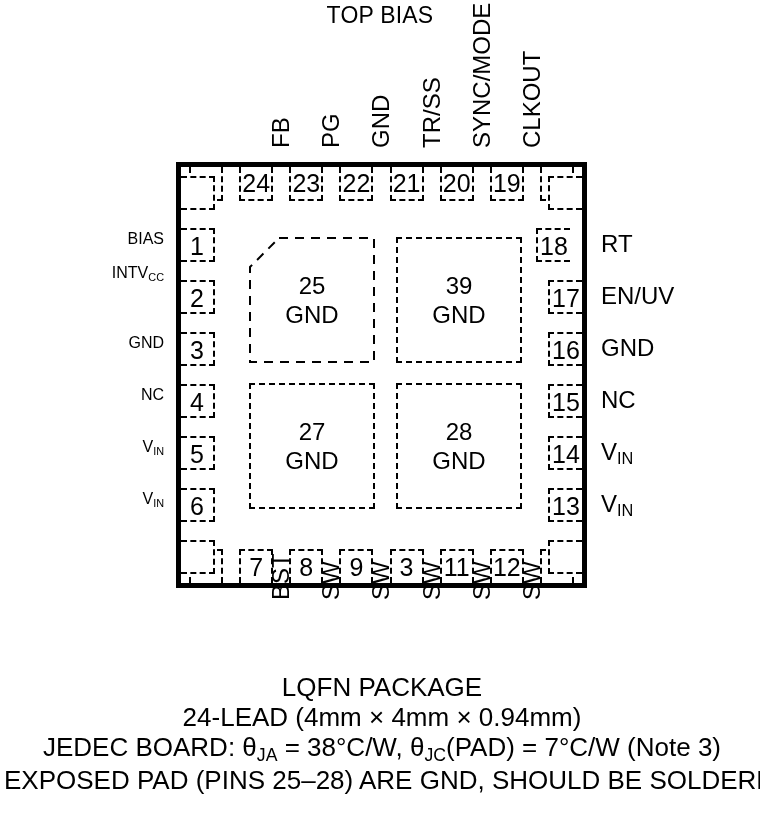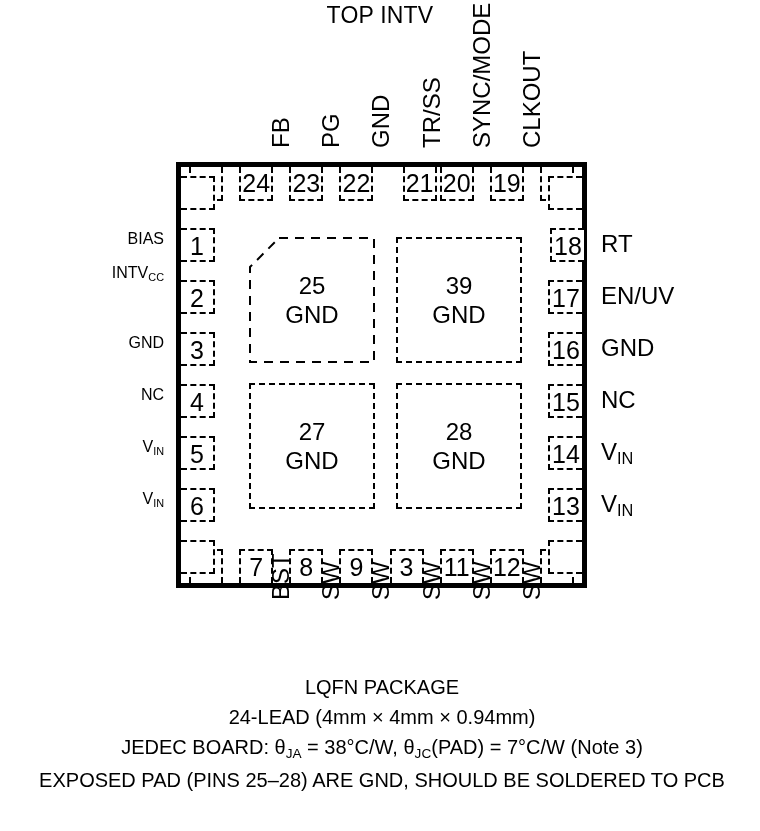--- a/index.html
+++ b/index.html
@@ -102,41 +102,41 @@
     position: relative;
     top: 0.26em;
   }
 
   
   #caption {
     position: absolute;
     left: 4px; right: 0;
     top: 672px;
     text-align: center;
-    font-size: 20px;
+    font-size: 26px;
     line-height: 30px;
   }
   #caption div { white-space: nowrap; }
 </style>
 </head>
 <body>
 
-<div class="abs" id="top-view-title">TOP INTV</div>
+<div class="abs" id="top-view-title">TOP BIAS</div>
 
 <div class="abs" id="package-body"></div>
 
 <div id="pin-layer">
     <div class="pin-pad top corner" style="left: 189.062px; top: 167px;"></div>
     <div class="pin-pad top" style="left: 239.188px; top: 167px;"><span>24</span></div>
     <div class="vert-label" style="left: 267.188px; top: 148px;"><span>FB</span></div>
     <div class="pin-pad top" style="left: 289.312px; top: 167px;"><span>23</span></div>
     <div class="vert-label" style="left: 317.312px; top: 148px;"><span>PG</span></div>
     <div class="pin-pad top" style="left: 339.438px; top: 167px;"><span>22</span></div>
     <div class="vert-label" style="left: 367.438px; top: 148px;"><span>GND</span></div>
-    <div class="pin-pad top" style="left: 389.562px; top: 167px; margin-left: 13px;"><span>21</span></div>
+    <div class="pin-pad top" style="left: 389.562px; top: 167px;"><span>21</span></div>
     <div class="vert-label" style="left: 417.562px; top: 148px;"><span>TR/SS</span></div>
     <div class="pin-pad top" style="left: 439.688px; top: 167px;"><span>20</span></div>
     <div class="vert-label" style="left: 467.688px; top: 148px;"><span>SYNC/MODE</span></div>
     <div class="pin-pad top" style="left: 489.812px; top: 167px;"><span>19</span></div>
     <div class="vert-label" style="left: 517.812px; top: 148px;"><span>CLKOUT</span></div>
     <div class="pin-pad top corner" style="left: 539.938px; top: 167px;"></div>
     <div class="pin-pad bottom corner" style="left: 189.062px; top: 549px;"></div>
     <div class="pin-pad bottom" style="left: 239.188px; top: 549px;"><span>7</span></div>
     <div class="vert-label bottom-side" style="left: 267.188px; top: 600px;"><span>BST</span></div>
     <div class="pin-pad bottom" style="left: 289.312px; top: 549px;"><span>8</span></div>
@@ -158,21 +158,21 @@
     <div class="pin-pad left" style="left: 181px; top: 332px;"><span>3</span></div>
     <div class="pin-label-left" style="left: 0px; width: 164px; top: 334px;"><span>GND</span></div>
     <div class="pin-pad left" style="left: 181px; top: 384px;"><span>4</span></div>
     <div class="pin-label-left" style="left: 0px; width: 164px; top: 386px;"><span>NC</span></div>
     <div class="pin-pad left" style="left: 181px; top: 436px;"><span>5</span></div>
     <div class="pin-label-left" style="left: 0px; width: 164px; top: 438px;"><span>V<sub>IN</sub></span></div>
     <div class="pin-pad left" style="left: 181px; top: 488px;"><span>6</span></div>
     <div class="pin-label-left" style="left: 0px; width: 164px; top: 490px;"><span>V<sub>IN</sub></span></div>
     <div class="pin-pad left corner" style="left: 181px; top: 540px;"></div>
     <div class="pin-pad right corner" style="left: 548px; top: 176px;"></div>
-    <div class="pin-pad right" style="left: 550px; top: 228px;"><span>18</span></div>
+    <div class="pin-pad right" style="left: 536px; top: 228px;"><span>18</span></div>
     <div class="pin-label-right" style="left: 601px; top: 230px;"><span>RT</span></div>
     <div class="pin-pad right" style="left: 548px; top: 280px;"><span>17</span></div>
     <div class="pin-label-right" style="left: 601px; top: 282px;"><span>EN/UV</span></div>
     <div class="pin-pad right" style="left: 548px; top: 332px;"><span>16</span></div>
     <div class="pin-label-right" style="left: 601px; top: 334px;"><span>GND</span></div>
     <div class="pin-pad right" style="left: 548px; top: 384px;"><span>15</span></div>
     <div class="pin-label-right" style="left: 601px; top: 386px;"><span>NC</span></div>
     <div class="pin-pad right" style="left: 548px; top: 436px;"><span>14</span></div>
     <div class="pin-label-right" style="left: 601px; top: 438px;"><span>V<sub>IN</sub></span></div>
     <div class="pin-pad right" style="left: 548px; top: 488px;"><span>13</span></div>

